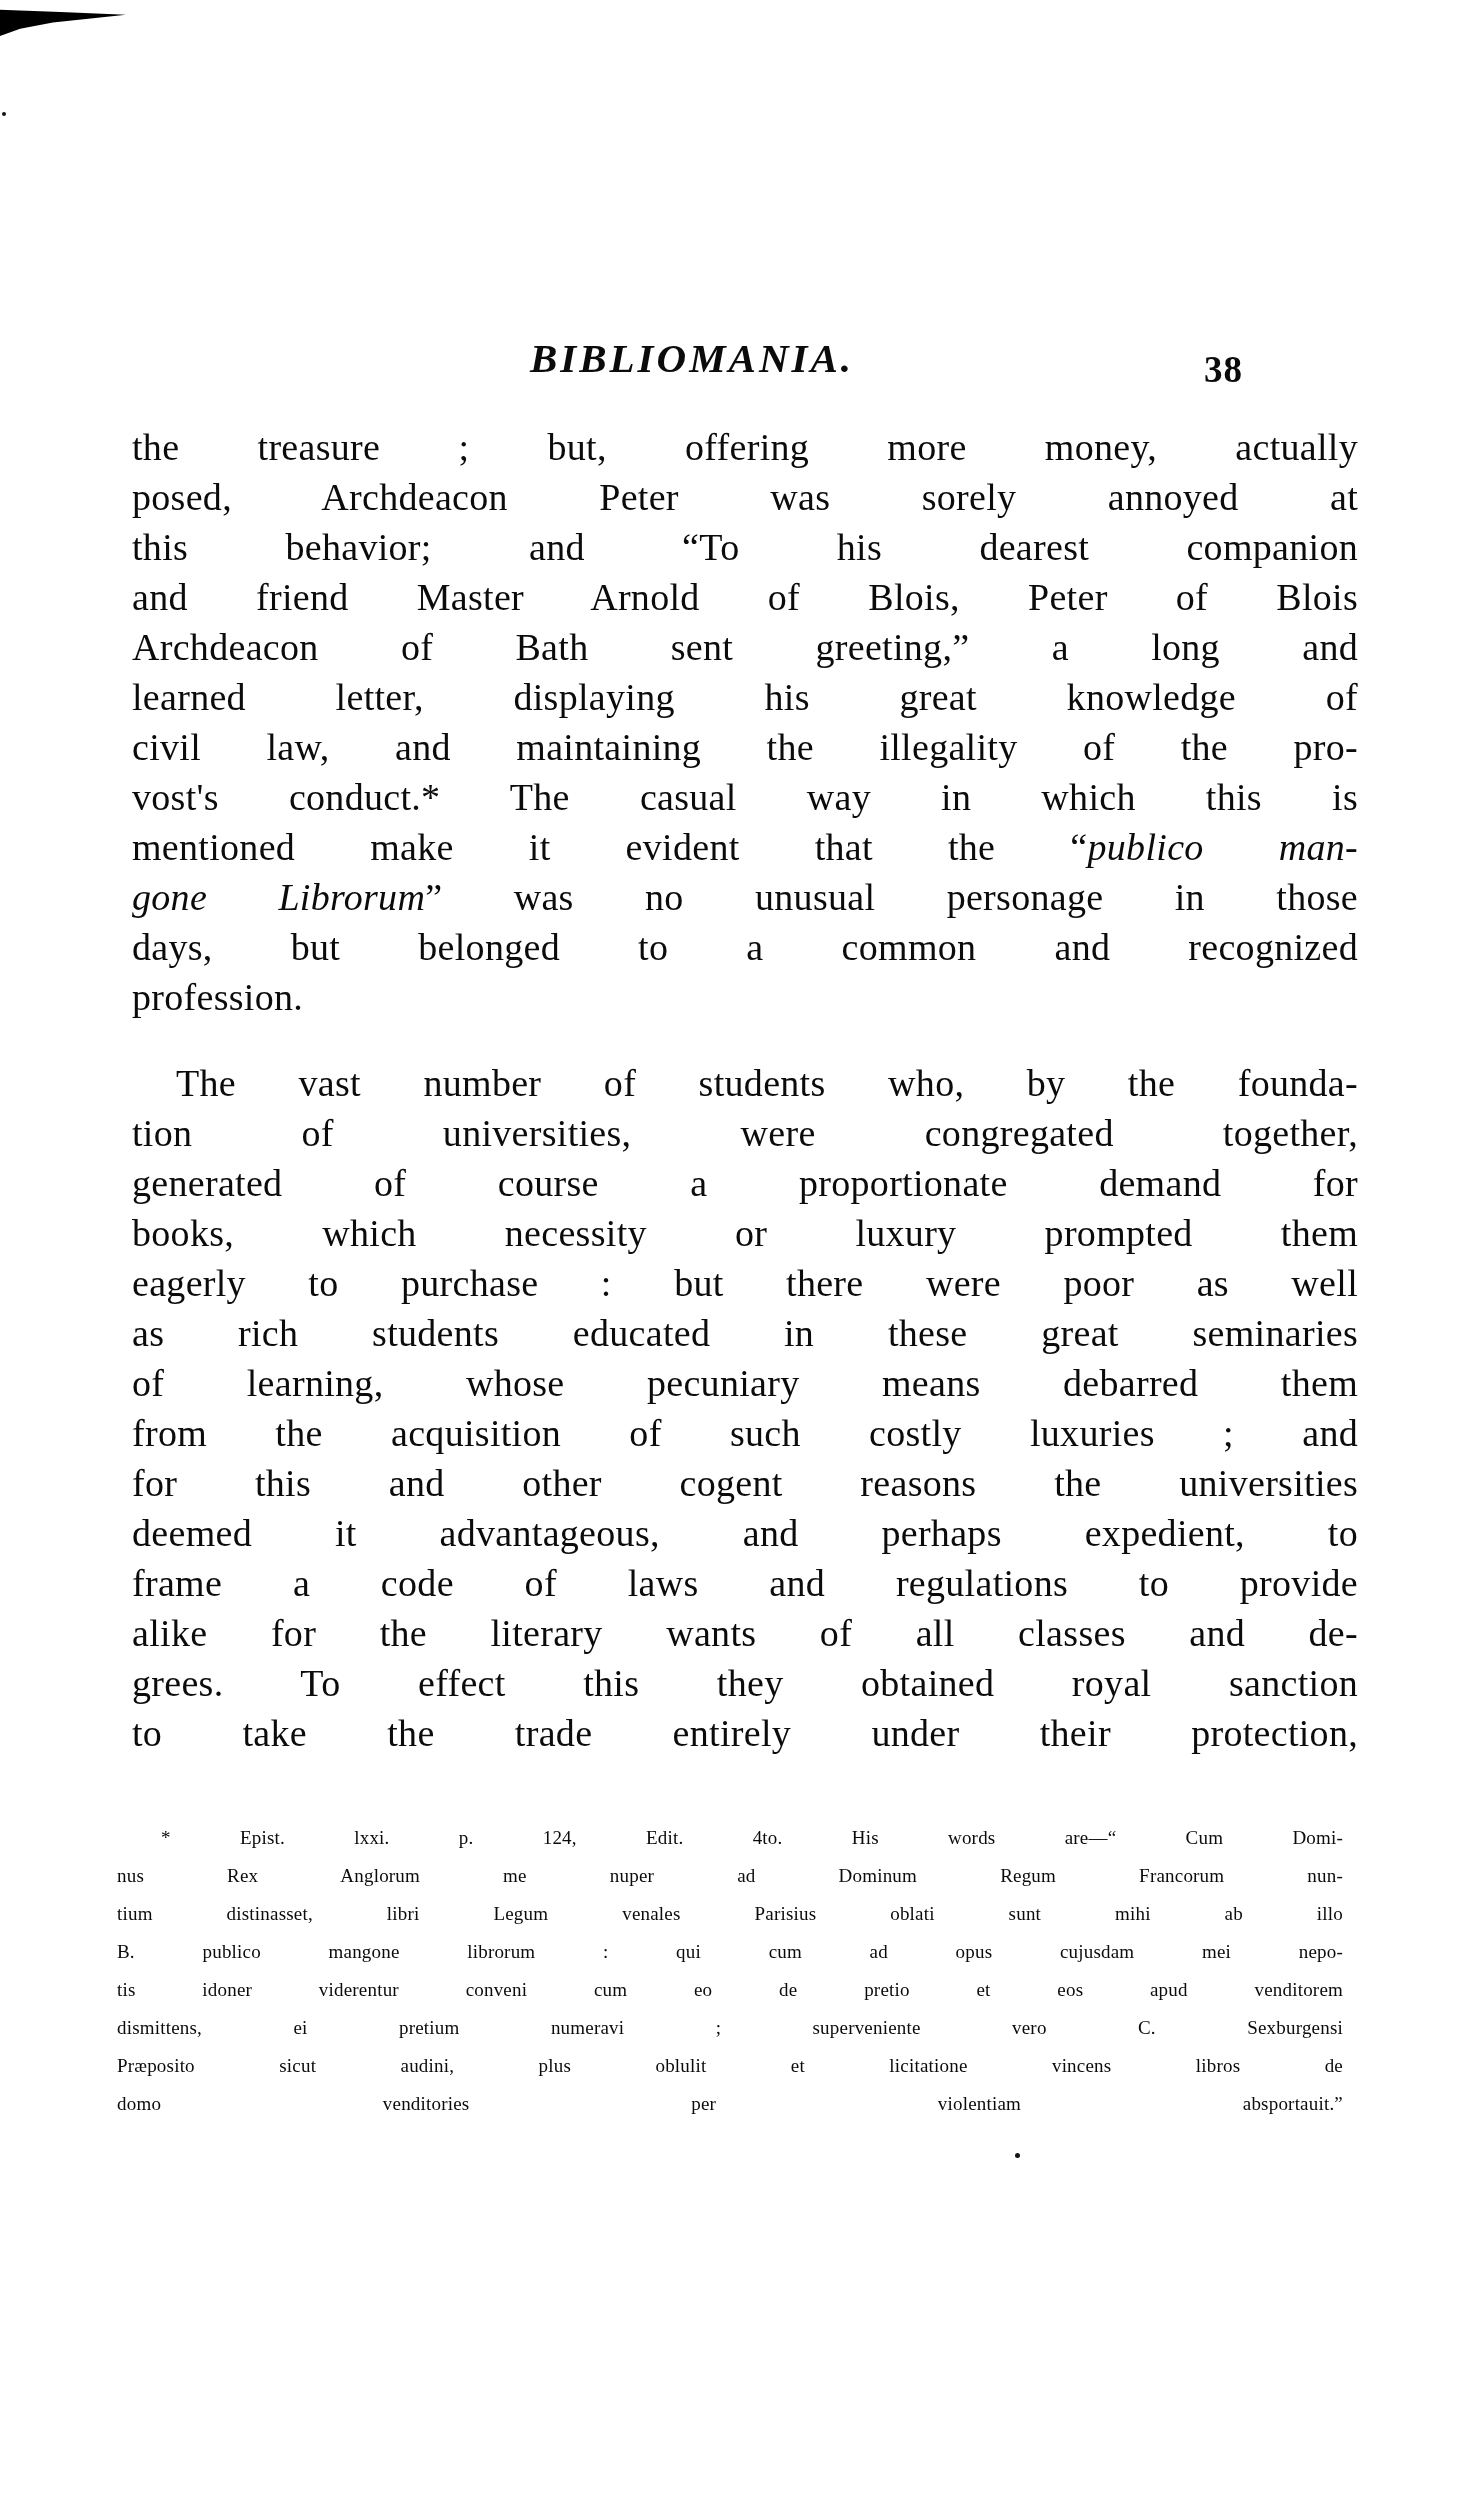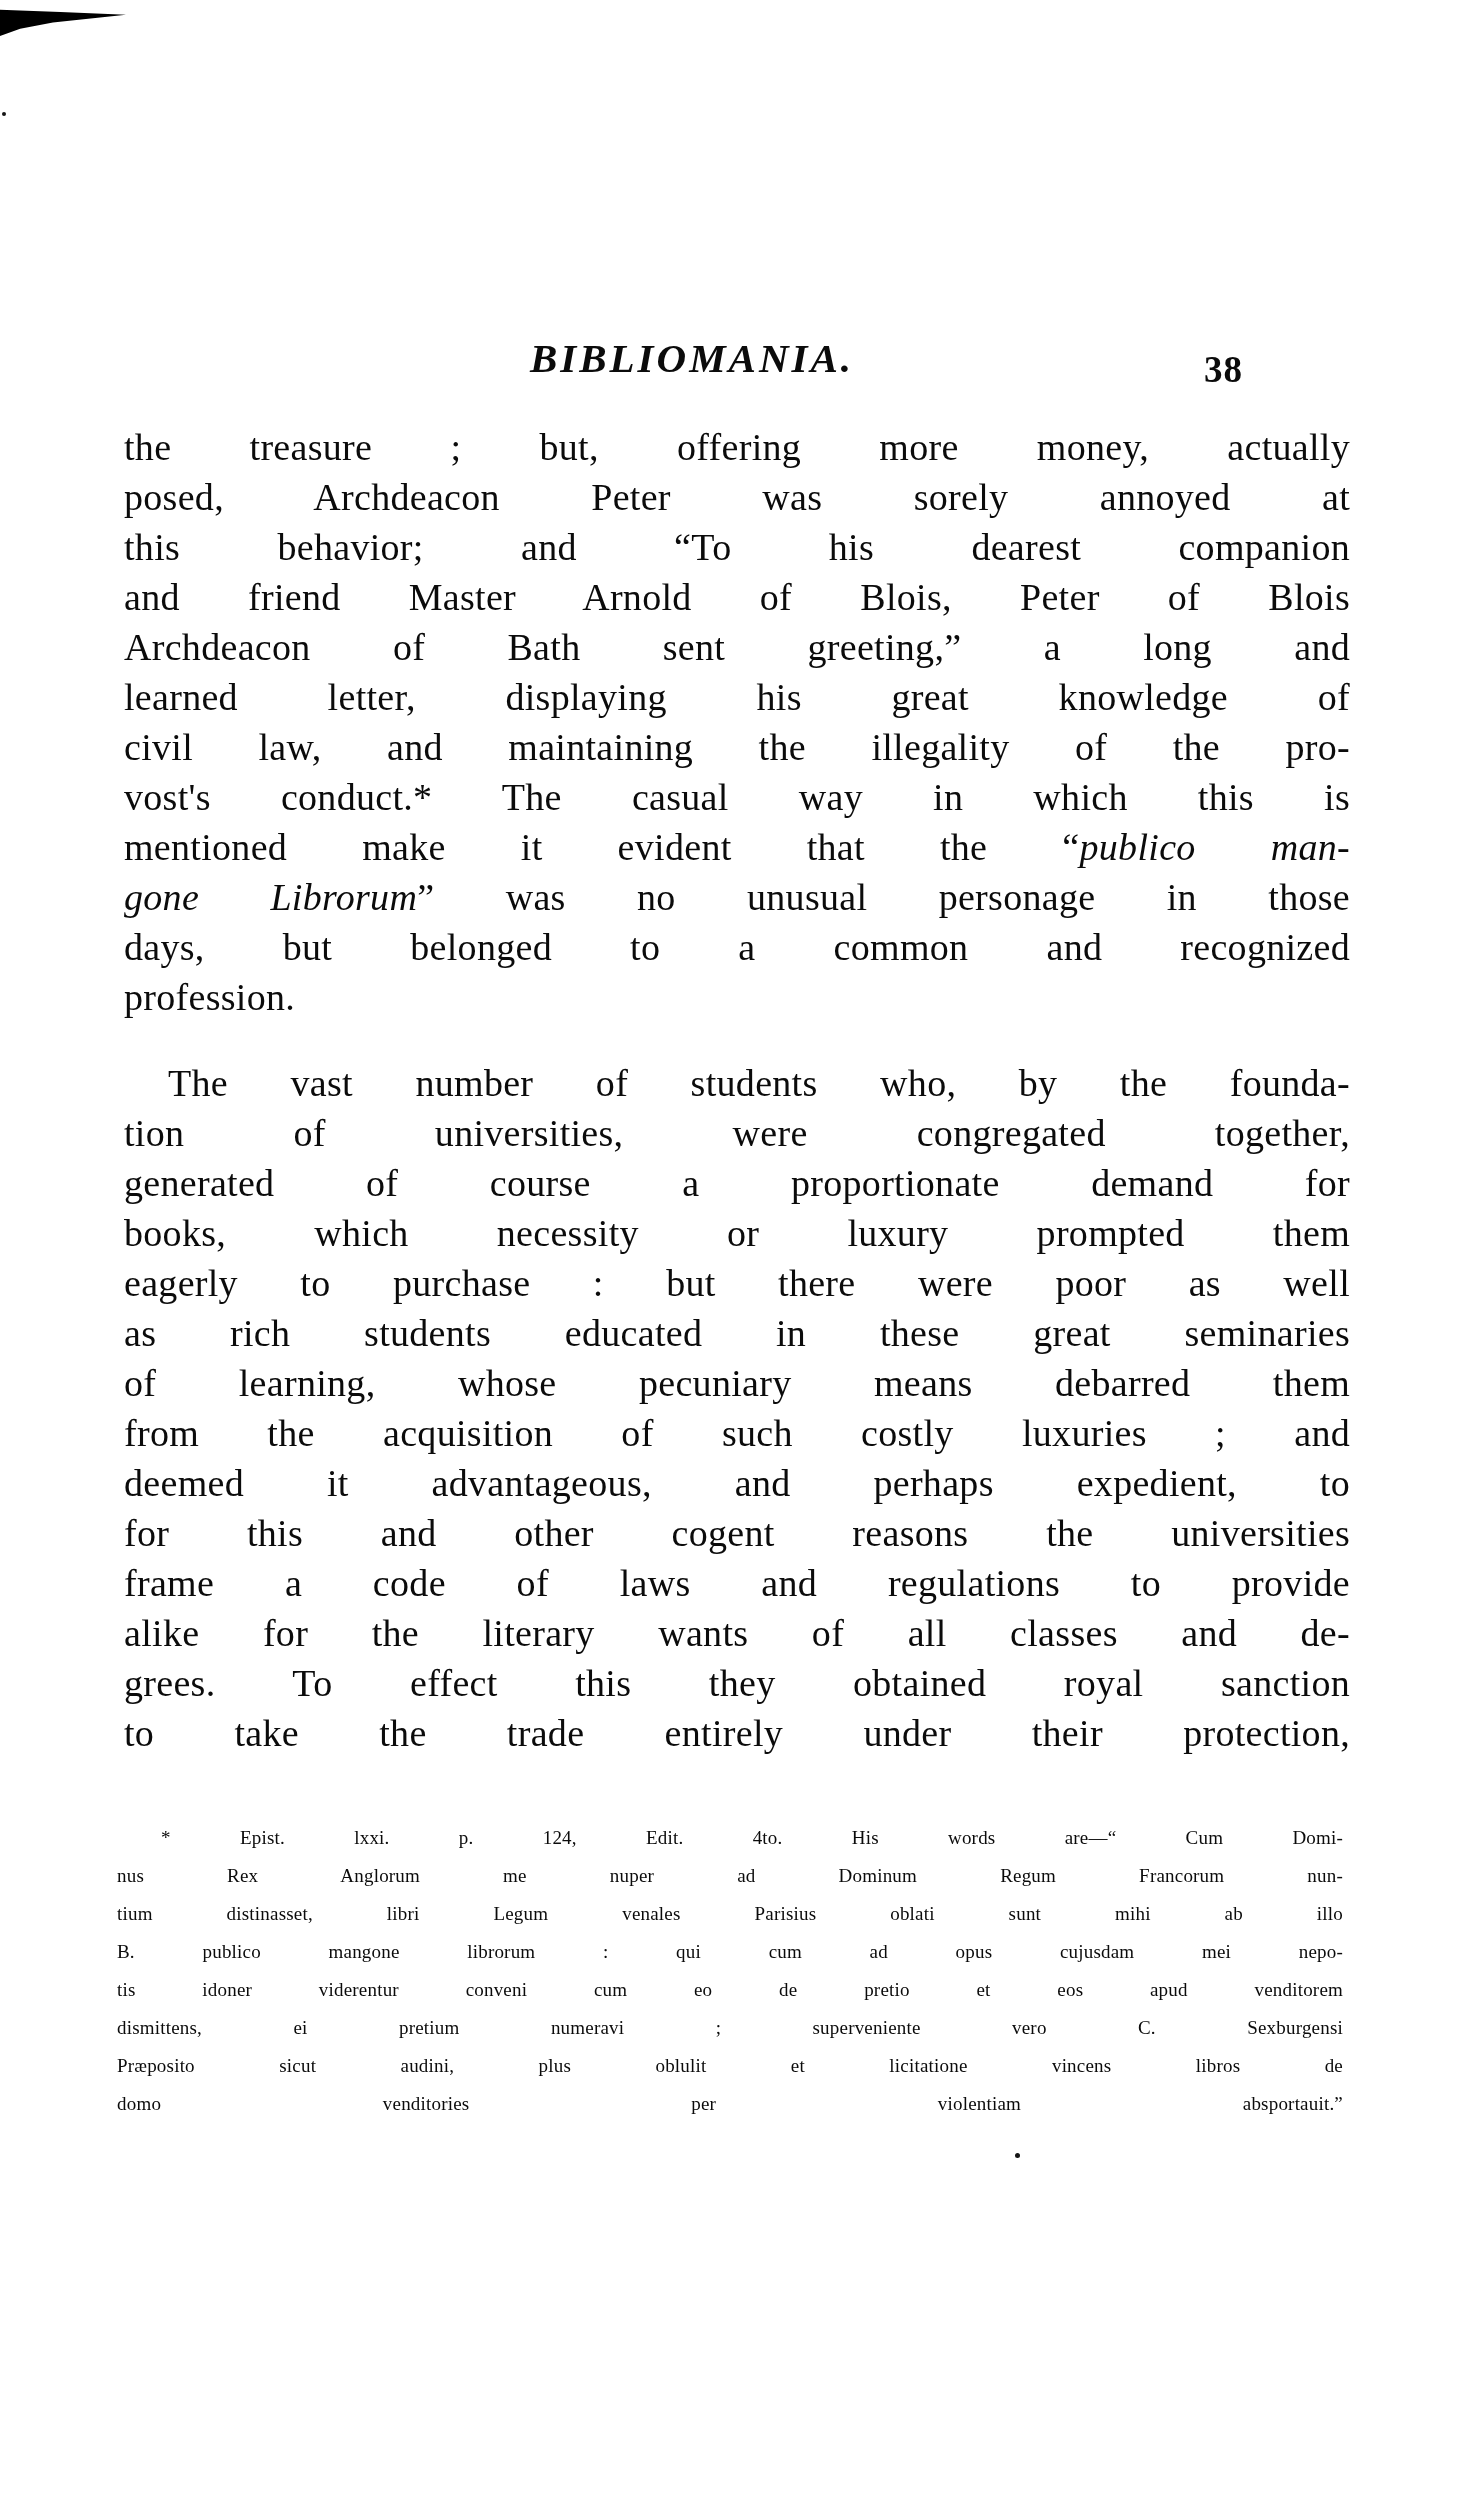--- a/index.html
+++ b/index.html
@@ -51,21 +51,21 @@
     position: absolute;
     top: 14px; right: 100px;
     font-size: 37px;
     font-weight: bold;
     letter-spacing: 1px;
   }
 
   
   .body-text {
     position: absolute;
-    left: 124px; top: 422px;
+    left: 132px; top: 422px;
     width: 1226px;
     font-family: Liberation Serif, serif;
   }
   .body-text .line {
     font-size: 38px;
     line-height: 50px;
     letter-spacing: 0.3px;
     text-align: justify;
     text-align-last: justify;
   }
@@ -115,22 +115,22 @@
       <div class="line"><span>days, but belonged to a common and recognized</span></div>
       <div class="line flush"><span>profession.</span></div>
       <div class="line indent"><span>The vast number of students who, by the founda-</span></div>
       <div class="line"><span>tion of universities, were congregated together,</span></div>
       <div class="line"><span>generated of course a proportionate demand for</span></div>
       <div class="line"><span>books, which necessity or luxury prompted them</span></div>
       <div class="line"><span>eagerly to purchase : but there were poor as well</span></div>
       <div class="line"><span>as rich students educated in these great seminaries</span></div>
       <div class="line"><span>of learning, whose pecuniary means debarred them</span></div>
       <div class="line"><span>from the acquisition of such costly luxuries ; and</span></div>
+      <div class="line"><span>for this and other cogent reasons the universities</span></div>
       <div class="line"><span>deemed it advantageous, and perhaps expedient, to</span></div>
-      <div class="line"><span>for this and other cogent reasons the universities</span></div>
       <div class="line"><span>frame a code of laws and regulations to provide</span></div>
       <div class="line"><span>alike for the literary wants of all classes and de-</span></div>
       <div class="line"><span>grees.  To effect this they obtained royal sanction</span></div>
       <div class="line"><span>to take the trade entirely under their protection,</span></div>
     </div>
 
   <div class="footnote" id="footnote">
       <div class="line indent"><span>* Epist. lxxi. p. 124, Edit. 4to.  His words are—“ Cum Domi-</span></div>
       <div class="line"><span>nus Rex Anglorum me nuper ad Dominum Regum Francorum nun-</span></div>
       <div class="line"><span>tium distinasset, libri Legum venales Parisius oblati sunt mihi ab illo</span></div>

